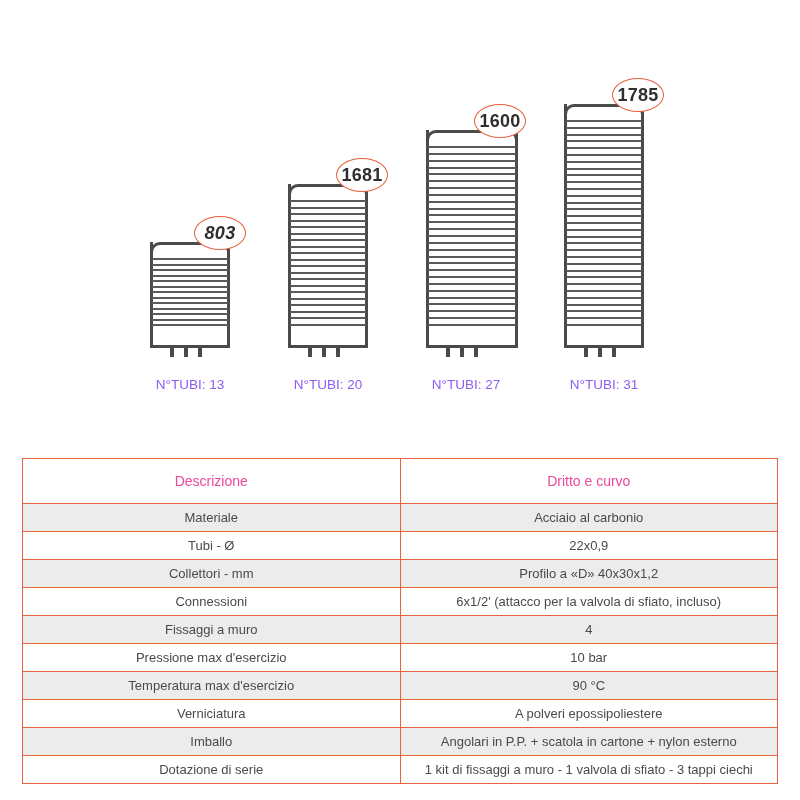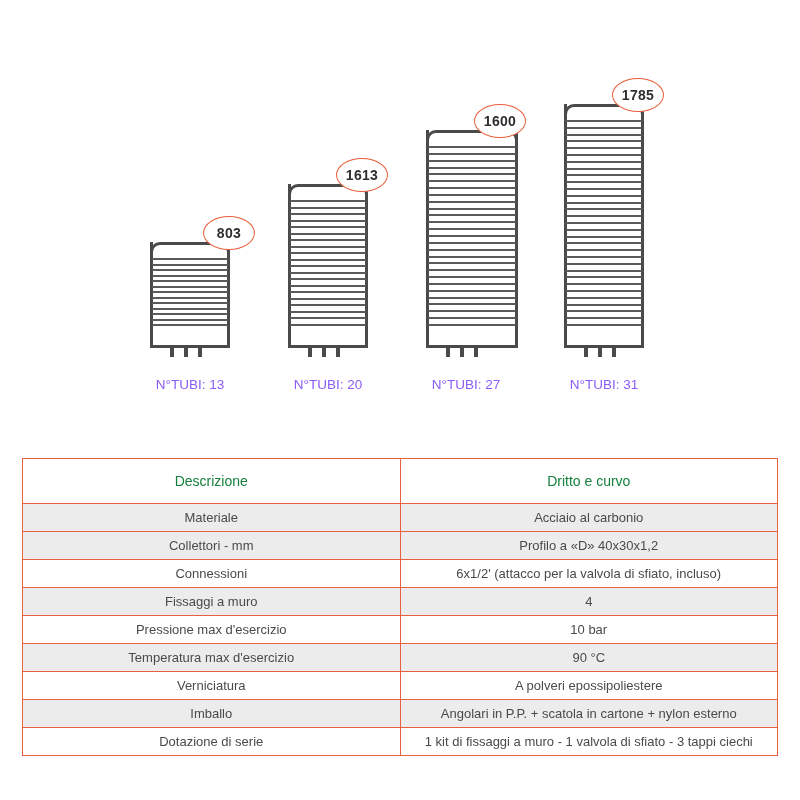--- a/index.html
+++ b/index.html
@@ -85,21 +85,21 @@
     bottom:0;
     height:3px;
     background:#4a4a4a;
   }
   
   .bubble{
     position:absolute;
     border:1.6px solid #e8603c;
     border-radius:50%/50%;
     color:#2f2f2f;
-    font-size:14px;
+    font-size:18px;
     font-weight:bold;
     letter-spacing:.3px;
     display:flex;
     align-items:center;
     justify-content:center;
     background:#fff;
     width:52px;height:34px;
     box-sizing:border-box;
   }
   .caption{
@@ -123,21 +123,21 @@
   }
   #spec-table td,#spec-table th{
     border:1px solid #e8603c;
     text-align:center;
     font-size:13px;
     color:#4a4a4a;
     padding:6px 4px;
     font-weight:normal;
   }
   #spec-table thead th{
-    color:#15803d;
+    color:#ec4899;
     font-size:14px;
     padding:14px 18px;
     background:#ffffff;
   }
   #spec-table tbody tr.alt td{
     background:#ececec;
   }
   #spec-table tbody tr td:first-child{width:404px;}
 </style>
 </head>
@@ -165,21 +165,21 @@
           <div class="tube"></div>
           <div class="tube"></div>
         </div>
       <div class="botbar"></div>
       <div class="feet">
         <div class="foot" style="left:20px;"></div>
         <div class="foot" style="left:34px;"></div>
         <div class="foot" style="left:48px;"></div>
       </div>
     </div>
-    <div class="bubble" style="left:53px;top:-26px;">803</div>
+    <div class="bubble" style="left:44px;top:-26px;font-style:italic;">803</div>
   </div>
   <div class="caption" style="left:140px;width:100px;">N°TUBI: 13</div>
 
   <div class="rad" style="left:288px;width:80px;height:164px;">
     <div class="body" style="height:164px;">
       <div class="topcurve"></div>
       <div class="rail left"></div>
       <div class="rail right"></div>
       <div class="tubes">
           <div class="tube"></div>
@@ -203,21 +203,21 @@
           <div class="tube"></div>
           <div class="tube"></div>
         </div>
       <div class="botbar"></div>
       <div class="feet">
         <div class="foot" style="left:20px;"></div>
         <div class="foot" style="left:34px;"></div>
         <div class="foot" style="left:48px;"></div>
       </div>
     </div>
-    <div class="bubble" style="left:48px;top:-26px;">1613</div>
+    <div class="bubble" style="left:48px;top:-26px;">1681</div>
   </div>
   <div class="caption" style="left:278px;width:100px;">N°TUBI: 20</div>
 
   <div class="rad" style="left:426px;width:80px;height:218px;padding-left:12px;">
     <div class="body" style="height:218px;">
       <div class="topcurve"></div>
       <div class="rail left"></div>
       <div class="rail right"></div>
       <div class="tubes">
           <div class="tube"></div>
@@ -315,20 +315,24 @@
     <tr>
       <th>Descrizione</th>
       <th>Dritto e curvo</th>
     </tr>
   </thead>
   <tbody>
       <tr class="alt">
         <td>Materiale</td>
         <td>Acciaio al carbonio</td>
       </tr>
+      <tr>
+        <td>Tubi - Ø</td>
+        <td>22x0,9</td>
+      </tr>
       <tr class="alt">
         <td>Collettori - mm</td>
         <td>Profilo a «D» 40x30x1,2</td>
       </tr>
       <tr>
         <td>Connessioni</td>
         <td>6x1/2' (attacco per la valvola di sfiato, incluso)</td>
       </tr>
       <tr class="alt">
         <td>Fissaggi a muro</td>

